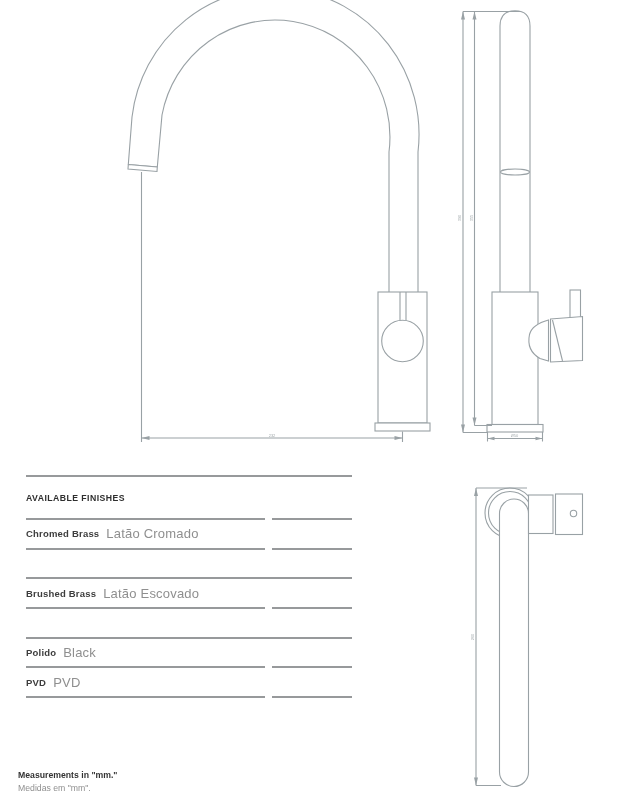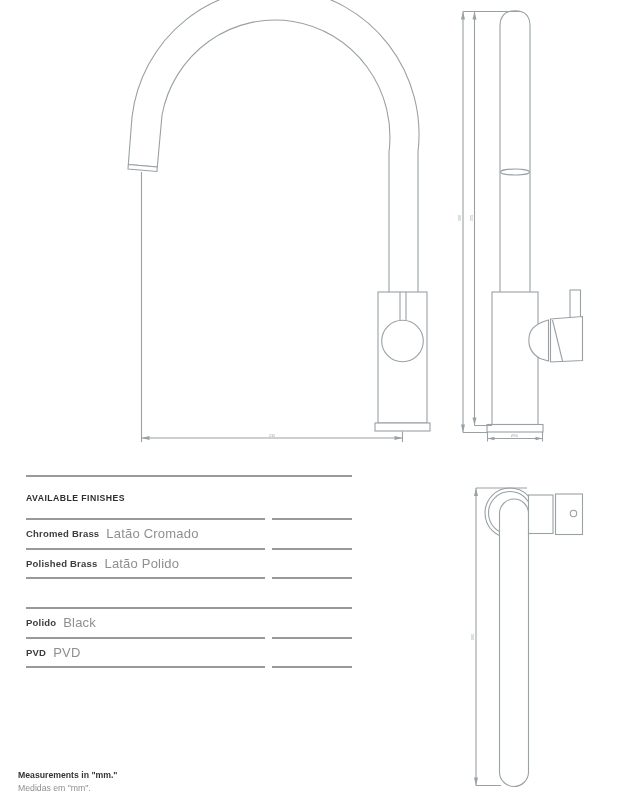--- a/index.html
+++ b/index.html
@@ -108,23 +108,26 @@
     </div>
 
     <div class="trow r">
       <div class="cell c1">
         <span class="en">Chromed Brass</span>
         <span class="pt">Latão Cromado</span>
       </div>
         <div class="cell c2"></div>
     </div>
     <div class="trow r">
+        <div class="cell c2"></div>
+    </div>
+    <div class="trow r">
       <div class="cell c1">
-        <span class="en">Polished Brass</span>
-        <span class="pt">Latão Polido</span>
+        <span class="en">Brushed Brass</span>
+        <span class="pt">Latão Escovado</span>
       </div>
         <div class="cell c2"></div>
     </div>
     <div class="trow r">
         <div class="cell c2"></div>
     </div>
     <div class="trow r">
       <div class="cell c1">
         <span class="en">Polido</span>
         <span class="pt">Black</span>

